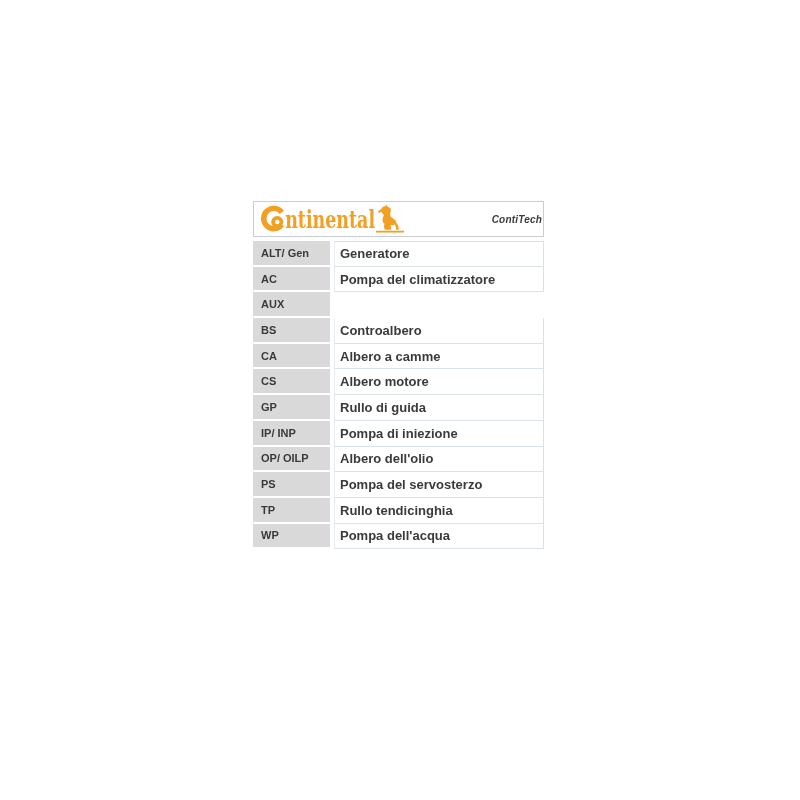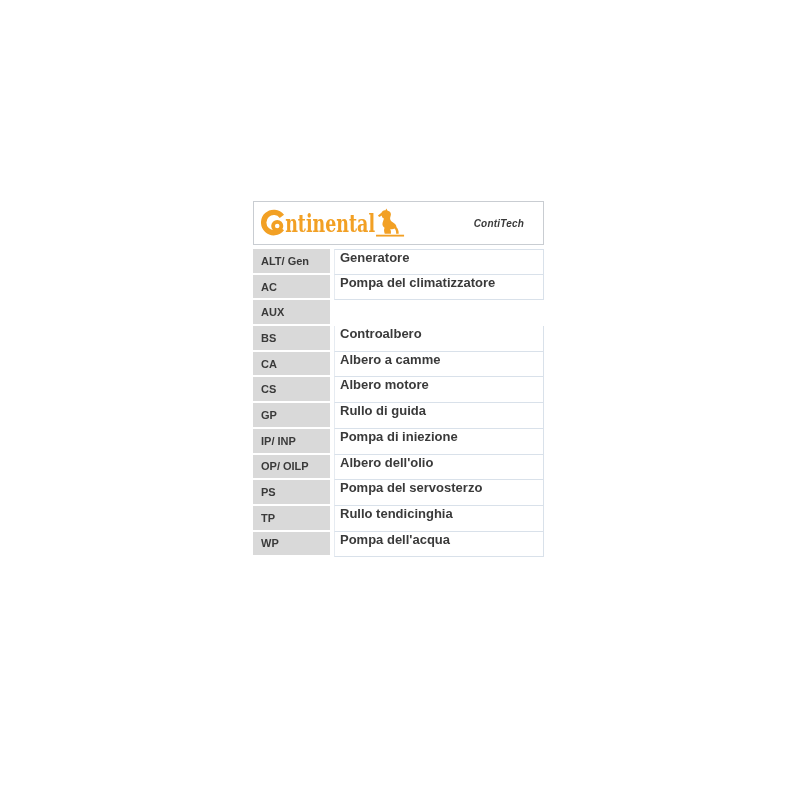--- a/index.html
+++ b/index.html
@@ -9,27 +9,27 @@
     font-family: "Liberation Sans", sans-serif;
     position: relative;
     overflow: hidden;
   }
   .panel {
     position: absolute;
     left: 253px; top: 201px;
     width: 291px;
   }
   .brand-header {
-    height: 44px;
+    height: 36px;
     background: #ffffff;
     border: 1px solid #c9cdd2;
     display: flex;
     align-items: center;
     justify-content: space-between;
-    padding: 0 19px 0 7px;
+    padding: 0 1px 0 7px;
     margin-bottom: 4px;
   }
   .logo-svg { display: block; }
   .contitech {
     font-size: 10px;
     font-weight: bold;
     color: #3a3a3a;
     letter-spacing: 0.2px;
     white-space: nowrap;
     font-style: italic;
@@ -49,20 +49,21 @@
     white-space: nowrap;
   }
   .col-gap { width: 4px; background: #ffffff; }
   .cell-desc {
     flex: 1;
     background: #ffffff;
     border-bottom: 1px solid #d9e1ea;
     border-right: 1px solid #d9e1ea;
     border-left: 1px solid #e6ebf1;
     display: flex;
+    align-items: center;
     padding-left: 5px;
     font-size: 13px;
     font-weight: bold;
     color: #3a3a3a;
     white-space: nowrap;
   }
   .row:first-child .cell-desc { border-top: 1px solid #d9e1ea; }
 </style>
 </head>
 <body>

